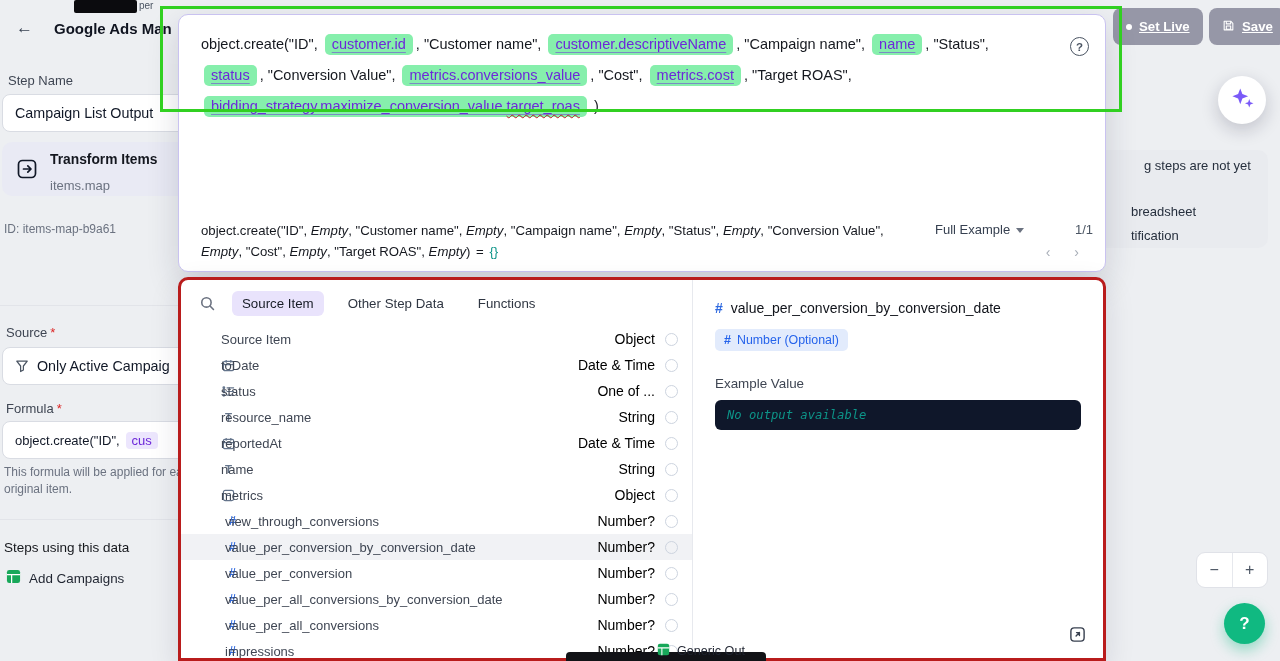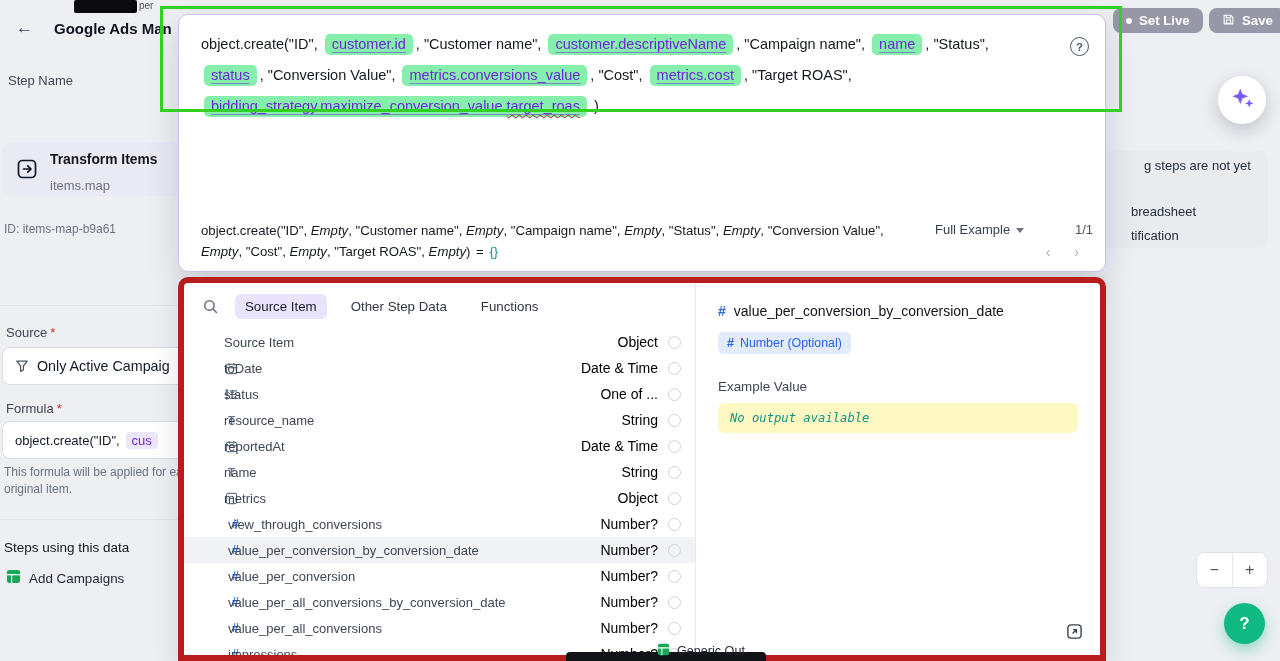--- a/index.html
+++ b/index.html
@@ -26,22 +26,22 @@
   .divider{position:absolute;left:0;width:202px;height:1px;background:#e2e4e9;}
   .d1{top:305px;} .d2{top:519px;}
   .src-input{top:347px;gap:8px;}
   .mini-formula{top:421px;font-size:13px;gap:2px;}
   .mini-token{background:#ece6fd;color:#6d28d9;border-radius:4px;padding:1px 6px;margin-left:4px;}
   .formula-help{position:absolute;left:4px;top:464px;width:182px;font-size:12px;color:#6b7280;line-height:1.45;white-space:nowrap;}
   .steps-lbl{position:absolute;left:4px;top:540px;font-size:13.5px;color:#16181d;font-weight:500;white-space:nowrap;}
   .add-campaigns{position:absolute;left:6px;top:569px;display:flex;align-items:center;gap:8px;font-size:13.4px;color:#1f2430;cursor:pointer;white-space:nowrap;}
 
   
-  .top-btn{position:absolute;top:8px;height:25px;display:flex;align-items:center;gap:7px;background:#9697a7;
-           color:#fff;font-size:13.2px;font-weight:700;border-radius:8px;padding:0 13px;cursor:pointer;white-space:nowrap;}
+  .top-btn{position:absolute;top:8px;height:37px;display:flex;align-items:center;gap:7px;background:#9697a7;
+           color:#fff;font-size:13.2px;font-weight:700;border-radius:8px;padding:0 13px;cursor:pointer;white-space:nowrap;text-decoration:underline;}
   .btn-setlive{left:1113px;}
   .btn-save{left:1209px;}
   .live-dot{width:6px;height:6px;border-radius:50%;background:#fff;}
   .fab{position:absolute;border-radius:50%;display:flex;align-items:center;justify-content:center;cursor:pointer;}
   .fab-sparkle{left:1218px;top:76px;width:48px;height:48px;background:#fff;box-shadow:0 6px 18px rgba(20,20,50,.2);}
   .info-card{position:absolute;left:1040px;top:150px;width:228px;height:98px;background:#e9ebef;border-radius:10px;z-index:1;}
   .info-card span{position:absolute;font-size:13px;color:#262f3d;white-space:nowrap;}
   .ic-l1{left:104px;top:8px;} .ic-l2{left:91px;top:54px;} .ic-l3{left:91px;top:78px;}
   .zoom-ctrl{position:absolute;left:1196px;top:552px;width:72px;height:36px;background:#fff;border:1px solid #e0e2e8;
              border-radius:9px;display:flex;z-index:2;}
@@ -71,21 +71,21 @@
   .pv-result{color:#0d9488;}
   .preview-controls{width:158px;flex:none;padding-top:1px;}
   .pc-top{display:flex;align-items:center;justify-content:space-between;font-size:13px;color:#374151;}
   .pc-fe{display:flex;align-items:center;gap:6px;cursor:pointer;}
   .pc-chev{width:0;height:0;border-left:4px solid transparent;border-right:4px solid transparent;border-top:5px solid #6b7280;margin-top:2px;}
   .pc-page{color:#4b5563;text-align:right;}
   .pc-arrows{display:flex;justify-content:flex-end;gap:24px;margin-top:7px;padding-right:14px;color:#a7adb7;font-size:14px;}
   .pc-arrows span{cursor:pointer;}
 
   
-  .browser-card{position:absolute;left:178px;top:277px;width:928px;height:384px;background:#fff;border:6px solid #b91c1c;
+  .browser-card{position:absolute;left:178px;top:277px;width:928px;height:384px;background:#fff;border:3px solid #b91c1c;
                 border-radius:10px 10px 0 0;box-shadow:0 10px 30px rgba(25,28,60,.12);overflow:hidden;display:flex;z-index:10;}
   .pane-left{width:512px;flex:none;border-right:1px solid #e7e9ee;display:flex;flex-direction:column;overflow:hidden;}
   .browser-head{display:flex;align-items:center;gap:16px;padding:11px 14px 10px 18px;flex:none;}
   .search-icon{display:inline-flex;flex:none;cursor:pointer;}
   .tab{font-size:13.3px;color:#2f3642;padding:5px 10px;border-radius:6px;cursor:pointer;white-space:nowrap;}
   .tab.active{background:#e9e3fc;color:#171c26;}
   .tree{flex:1;overflow:hidden;}
   .row{display:flex;align-items:center;height:26px;padding-right:14px;font-size:13.4px;color:#20242e;cursor:pointer;}
   .row.selected{background:#f1f2f5;}
   .lvl0{padding-left:40px;} .lvl1{padding-left:40px;} .lvl2{padding-left:44px;}
@@ -95,38 +95,41 @@
   .row .info{width:13px;height:13px;border:1.4px solid #cdd4df;border-radius:50%;margin-left:10px;flex:none;}
   .gi-num{color:#2f6ae0;font-weight:700;font-size:12.5px;}
   .gi-txt{color:#64748b;font-weight:700;font-size:11.5px;}
 
   .pane-right{flex:1;position:relative;padding:20px 22px;}
   .detail-title{display:flex;align-items:center;gap:8px;font-size:14px;color:#10131a;font-weight:500;}
   .detail-title .gi-num{font-size:14px;}
   .detail-badge{display:inline-flex;align-items:center;gap:6px;margin-top:13px;background:#e2ebfc;color:#2563eb;
                 font-size:12.4px;padding:4px 9px;border-radius:5px;font-weight:500;}
   .example-label{margin-top:25px;font-size:13.4px;color:#3f4653;}
-  .example-box{margin-top:9px;background:#fef9c3;border-radius:6px;padding:8px 12px;
+  .example-box{margin-top:9px;background:#0f172a;border-radius:6px;padding:8px 12px;
                font-family:"DejaVu Sans Mono",monospace;font-style:italic;font-size:12.2px;color:#0d9488;}
   .expand-btn{position:absolute;right:16px;bottom:14px;width:18px;height:18px;cursor:pointer;}
 
   
   .annotation{position:absolute;left:160px;top:6px;width:962px;height:106px;border:3px solid #31d021;z-index:50;pointer-events:none;}
 </style>
 </head>
 <body>
 
 <div class="stage">
 
   <div class="back-arrow">←</div>
   <div class="redact"></div>
   <div class="crumb-frag">per</div>
   <div class="app-title">Google Ads Man</div>
 
   <div class="lbl" style="left:8px;top:73px;">Step Name</div>
+  <div class="bg-input step-name-input">
+    <span>Campaign List Output</span>
+  </div>
 
   <div class="transform-card">
     <span class="t-icon">
       <svg width="24" height="24" viewBox="0 0 24 24" fill="none" stroke="#111827" stroke-width="1.7" stroke-linecap="round" stroke-linejoin="round">
           <rect x="3.5" y="3.5" width="17" height="17" rx="4"></rect>
           <path d="M8.5 12h7M12.8 8.8L16 12l-3.2 3.2"></path>
         </svg>
     </span>
     <div class="t-title">Transform Items</div>
     <div class="t-sub">items.map</div>

